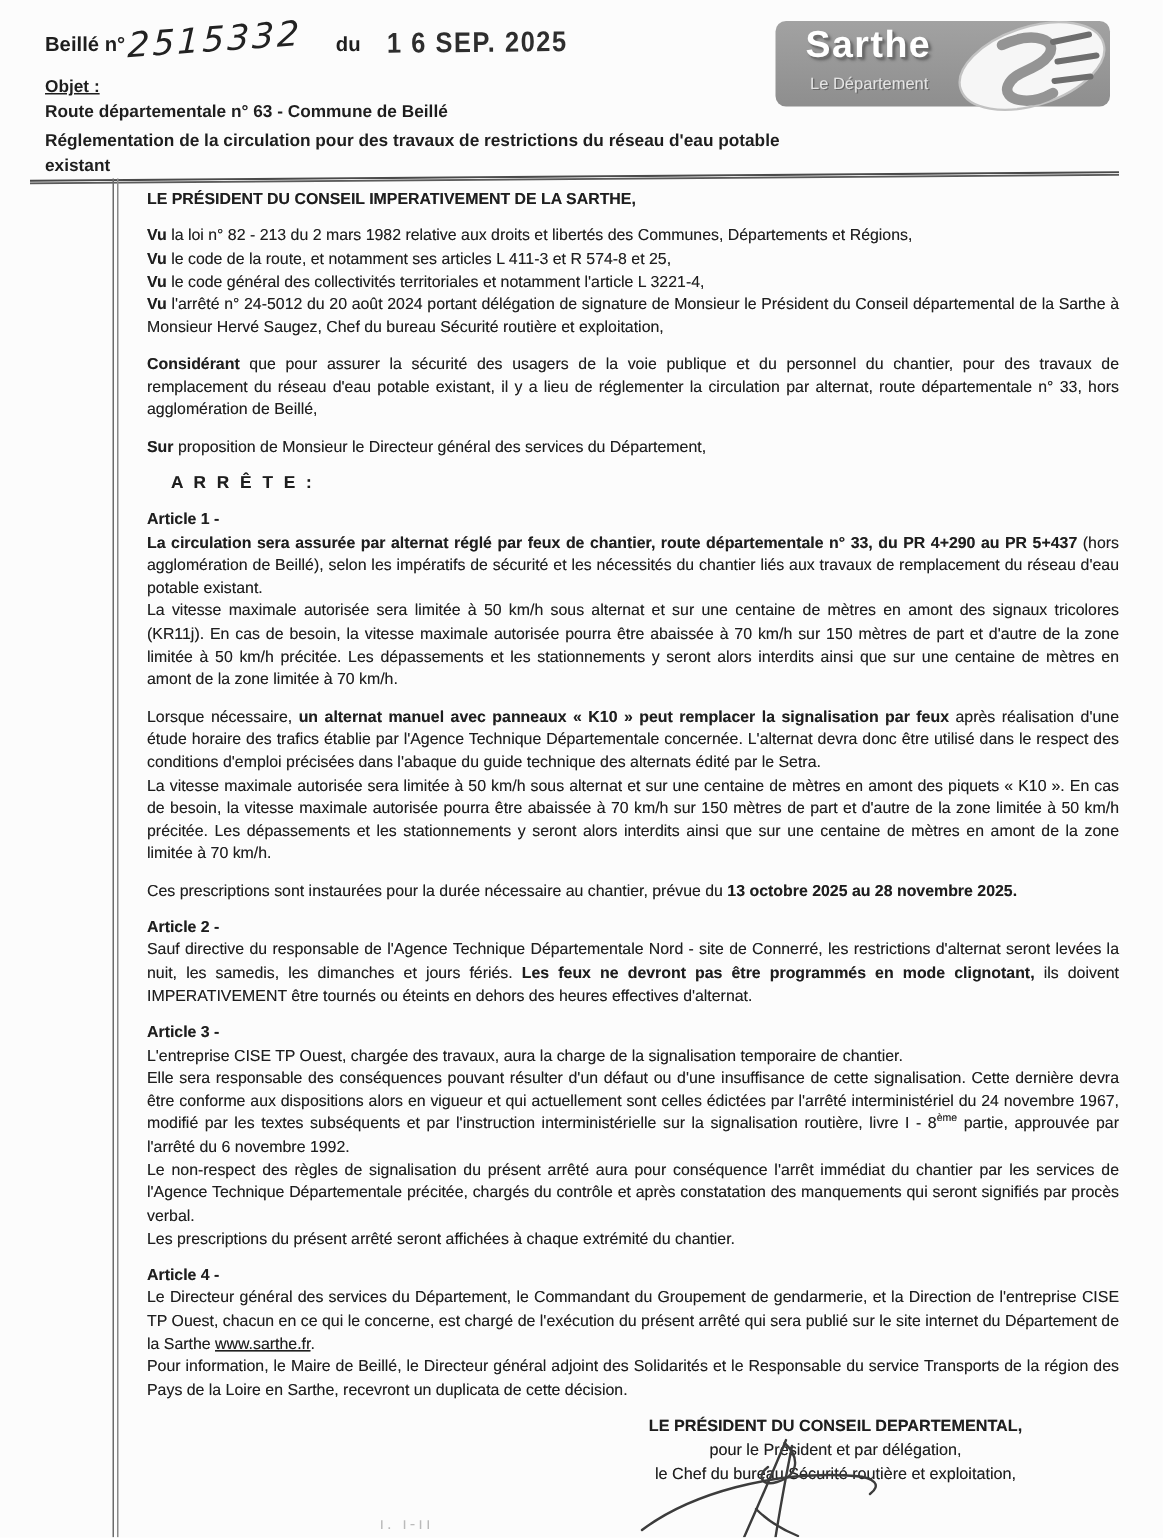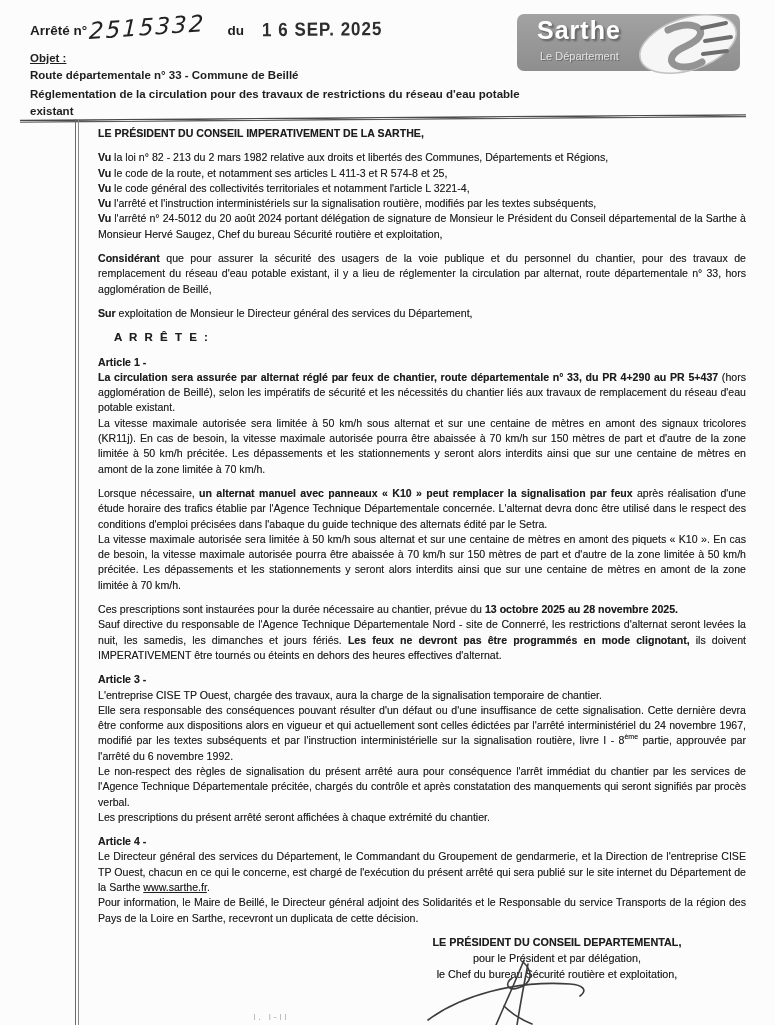--- a/index.html
+++ b/index.html
@@ -87,24 +87,24 @@
     position:absolute;left:253px;top:1010px;height:15px;overflow:hidden;
     font-size:11px;color:#8f8f8f;letter-spacing:2px;opacity:.6;
   }
 </style>
 </head>
 <body>
 
 <div class="page">
 
   <div class="hdr-line">
-    <span class="arrete-label">Arrêté n°</span><span class="arrete-number">2515332</span><span class="du-label">du</span><span class="date-stamp">1 6 SEP. 2025</span>
+    <span class="arrete-label">Beillé n°</span><span class="arrete-number">2515332</span><span class="du-label">du</span><span class="date-stamp">1 6 SEP. 2025</span>
   </div>
   <div class="objet-label">Objet :</div>
-  <div class="objet-l1">Route départementale n° 33 - Commune de Beillé</div>
+  <div class="objet-l1">Route départementale n° 63 - Commune de Beillé</div>
   <div class="objet-l2">Réglementation de la circulation pour des travaux de restrictions du réseau d'eau potable existant</div>
 
   <div class="logo">
     <div class="logo-name">Sarthe</div>
     <div class="logo-sub">Le Département</div>
     <svg class="logo-oval" width="112" height="68" viewBox="0 0 112 68">
       <ellipse cx="56" cy="34" rx="50" ry="26" transform="rotate(-18 56 34)" fill="#f6f6f6" stroke="#c2c2c2" stroke-width="1.5"></ellipse>
       <path d="M36,20 C58,10 74,17 67,27 C60,37 44,37 40,47 C36,57 54,61 70,52" stroke="#949494" stroke-width="7" fill="none" stroke-linecap="round"></path>
       <path d="M70,18 L94,13" stroke="#6e6e6e" stroke-width="4" stroke-linecap="round"></path>
       <path d="M73,31 L99,27" stroke="#6e6e6e" stroke-width="4" stroke-linecap="round"></path>
@@ -114,31 +114,31 @@
 
   <div class="rule"></div>
   <div class="vline"></div>
 
   <main class="doc-body" id="doc-body">
 
   <p class="bl "><span class="b">LE PRÉSIDENT DU CONSEIL IMPERATIVEMENT DE LA SARTHE,</span></p>
       <p class="bl gap"><span class="b">Vu</span><span> la loi n° 82 - 213 du 2 mars 1982 relative aux droits et libertés des Communes, Départements et Régions,</span></p>
       <p class="bl "><span class="b">Vu</span><span> le code de la route, et notamment ses articles L 411-3 et R 574-8 et 25,</span></p>
       <p class="bl "><span class="b">Vu</span><span> le code général des collectivités territoriales et notamment l'article L 3221-4,</span></p>
-      <p class="bl "><span class="b">Vu</span><span> l'arrêté et l'instruction interministériels sur la signalisation routière, modifiés par les textes subséquents,</span></p>
       <p class="bl "><span class="b">Vu</span><span> l'arrêté n° 24-5012 du 20 août 2024 portant délégation de signature de Monsieur le Président du Conseil départemental de la Sarthe à Monsieur Hervé Saugez, Chef du bureau Sécurité routière et exploitation,</span></p>
       <p class="bl gap"><span class="b">Considérant</span><span> que pour assurer la sécurité des usagers de la voie publique et du personnel du chantier, pour des travaux de remplacement du réseau d'eau potable existant, il y a lieu de réglementer la circulation par alternat, route départementale n° 33, hors agglomération de Beillé,</span></p>
-      <p class="bl gap"><span class="b">Sur</span><span> exploitation de Monsieur le Directeur général des services du Département,</span></p>
+      <p class="bl gap"><span class="b">Sur</span><span> proposition de Monsieur le Directeur général des services du Département,</span></p>
       <p class="bl gap arrete"><span class="b">A R R Ê T E  :</span></p>
       <p class="bl gap"><span class="b">Article 1 -</span></p>
       <p class="bl "><span class="b">La circulation sera assurée par alternat réglé par feux de chantier, route départementale n° 33, du PR 4+290 au PR 5+437</span><span> (hors agglomération de Beillé), selon les impératifs de sécurité et les nécessités du chantier liés aux travaux de remplacement du réseau d'eau potable existant.</span></p>
       <p class="bl "><span>La vitesse maximale autorisée sera limitée à 50 km/h sous alternat et sur une centaine de mètres en amont des signaux tricolores (KR11j). En cas de besoin, la vitesse maximale autorisée pourra être abaissée à 70 km/h sur 150 mètres de part et d'autre de la zone limitée à 50 km/h précitée. Les dépassements et les stationnements y seront alors interdits ainsi que sur une centaine de mètres en amont de la zone limitée à 70 km/h.</span></p>
       <p class="bl gap"><span>Lorsque nécessaire, </span><span class="b">un alternat manuel avec panneaux « K10 » peut remplacer la signalisation par feux</span><span> après réalisation d'une étude horaire des trafics établie par l'Agence Technique Départementale concernée. L'alternat devra donc être utilisé dans le respect des conditions d'emploi précisées dans l'abaque du guide technique des alternats édité par le Setra.</span></p>
       <p class="bl "><span>La vitesse maximale autorisée sera limitée à 50 km/h sous alternat et sur une centaine de mètres en amont des piquets « K10 ». En cas de besoin, la vitesse maximale autorisée pourra être abaissée à 70 km/h sur 150 mètres de part et d'autre de la zone limitée à 50 km/h précitée. Les dépassements et les stationnements y seront alors interdits ainsi que sur une centaine de mètres en amont de la zone limitée à 70 km/h.</span></p>
       <p class="bl gap"><span>Ces prescriptions sont instaurées pour la durée nécessaire au chantier, prévue du </span><span class="b">13 octobre 2025 au 28 novembre 2025.</span></p>
+      <p class="bl gap"><span class="b">Article 2 -</span></p>
       <p class="bl "><span>Sauf directive du responsable de l'Agence Technique Départementale Nord - site de Connerré, les restrictions d'alternat seront levées la nuit, les samedis, les dimanches et jours fériés. </span><span class="b">Les feux ne devront pas être programmés en mode clignotant,</span><span> ils doivent IMPERATIVEMENT être tournés ou éteints en dehors des heures effectives d'alternat.</span></p>
       <p class="bl gap"><span class="b">Article 3 -</span></p>
       <p class="bl "><span>L'entreprise CISE TP Ouest, chargée des travaux, aura la charge de la signalisation temporaire de chantier.</span></p>
       <p class="bl "><span>Elle sera responsable des conséquences pouvant résulter d'un défaut ou d'une insuffisance de cette signalisation. Cette dernière devra être conforme aux dispositions alors en vigueur et qui actuellement sont celles édictées par l'arrêté interministériel du 24 novembre 1967, modifié par les textes subséquents et par l'instruction interministérielle sur la signalisation routière, livre I - 8</span><sup>ème</sup><span> partie, approuvée par l'arrêté du 6 novembre 1992.</span></p>
       <p class="bl "><span>Le non-respect des règles de signalisation du présent arrêté aura pour conséquence l'arrêt immédiat du chantier par les services de l'Agence Technique Départementale précitée, chargés du contrôle et après constatation des manquements qui seront signifiés par procès verbal.</span></p>
       <p class="bl "><span>Les prescriptions du présent arrêté seront affichées à chaque extrémité du chantier.</span></p>
       <p class="bl gap"><span class="b">Article 4 -</span></p>
       <p class="bl "><span>Le Directeur général des services du Département, le Commandant du Groupement de gendarmerie, et la Direction de l'entreprise CISE TP Ouest, chacun en ce qui le concerne, est chargé de l'exécution du présent arrêté qui sera publié sur le site internet du Département de la Sarthe </span><span class="u">www.sarthe.fr</span><span>.</span></p>
       <p class="bl "><span>Pour information, le Maire de Beillé, le Directeur général adjoint des Solidarités et le Responsable du service Transports de la région des Pays de la Loire en Sarthe, recevront un duplicata de cette décision.</span></p>
     <div class="sig-block">

